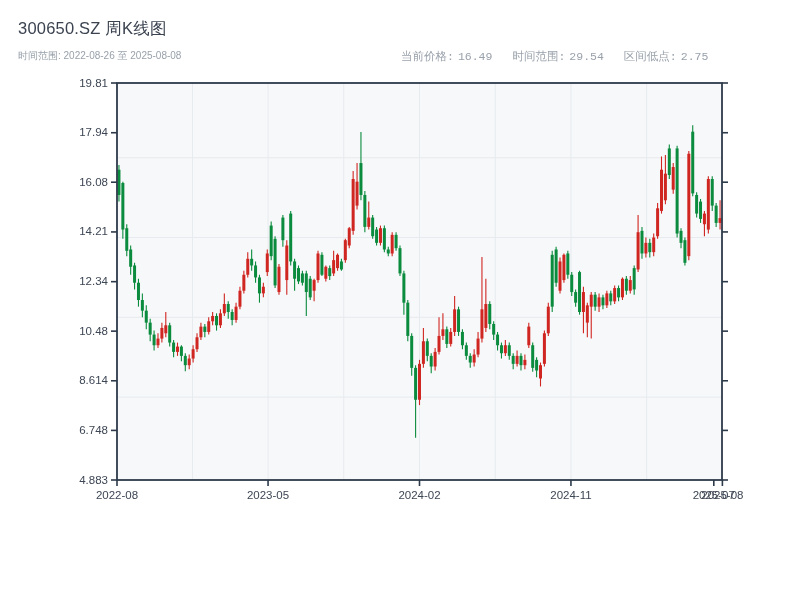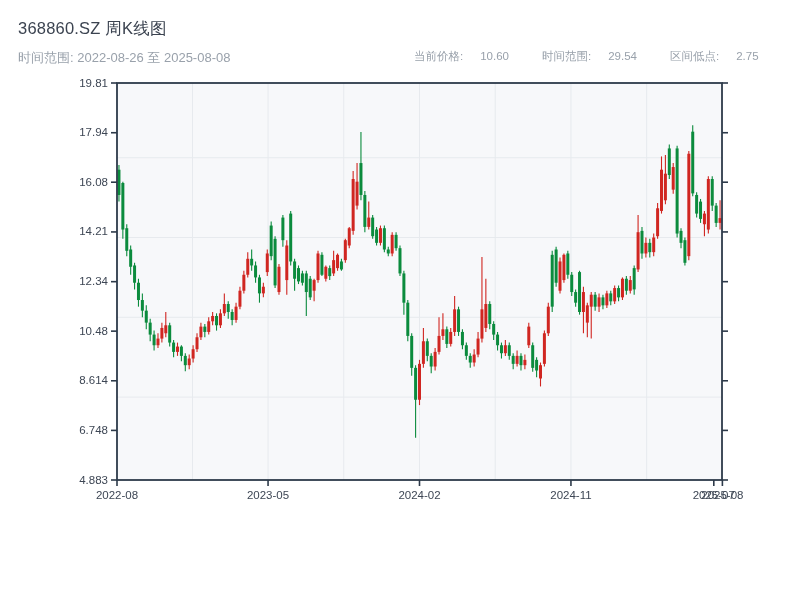--- a/index.html
+++ b/index.html
@@ -1,33 +1,33 @@
 <!DOCTYPE html>
 <html><head>
 <meta charset="utf-8">
 <style>
   html,body{margin:0;padding:0;background:#ffffff;}
   #page{position:relative;width:800px;height:600px;background:#ffffff;overflow:hidden;
         font-family:"Liberation Sans",sans-serif;}
   #title{position:absolute;left:18px;top:18px;font-size:16.5px;font-weight:500;
          color:#3b4350;letter-spacing:.2px;}
-  #subtitle{position:absolute;left:18px;top:49px;font-size:13px;color:#99a1ab;}
+  #subtitle{position:absolute;left:18px;top:49px;font-size:10px;color:#99a1ab;}
   #stats{position:absolute;left:397px;top:49px;font-size:11.5px;color:#99a1ab;
          display:flex;gap:16px;white-space:nowrap;}
-  #stats .stat span{margin-left:17px;}
+  #stats .stat span{margin-left:4px;font-family:Liberation Mono, monospace;}
   svg text{font-family:"Liberation Sans",sans-serif;}
 </style>
 </head>
 <body>
 
 <div id="page">
-  <div id="title">368860.SZ 周K线图</div>
+  <div id="title">300650.SZ 周K线图</div>
   <div id="subtitle">时间范围: 2022-08-26 至 2025-08-08</div>
   <div id="stats">
-    <span class="stat"><span>当前价格:</span><span>10.60</span></span>
+    <span class="stat"><span>当前价格:</span><span>16.49</span></span>
     <span class="stat"><span>时间范围:</span><span>29.54</span></span>
     <span class="stat"><span>区间低点:</span><span>2.75</span></span>
   </div>
   <svg id="chart" width="800" height="600" viewBox="0 0 800 600">
       <rect x="117" y="83" width="605" height="397" fill="#f7f8fa"></rect>
       <line x1="117" x2="722" y1="157.735043880217" y2="157.735043880217" stroke="#e7eaee" stroke-width="1"></line>
       <line x1="117" x2="722" y1="237.52334695518186" y2="237.52334695518186" stroke="#e7eaee" stroke-width="1"></line>
       <line x1="117" x2="722" y1="317.31165003014667" y2="317.31165003014667" stroke="#e7eaee" stroke-width="1"></line>
       <line x1="117" x2="722" y1="397.0999531051115" y2="397.0999531051115" stroke="#e7eaee" stroke-width="1"></line>
       <line x1="192.5274193548387" x2="192.5274193548387" y1="83" y2="480" stroke="#e7eaee" stroke-width="1"></line>

